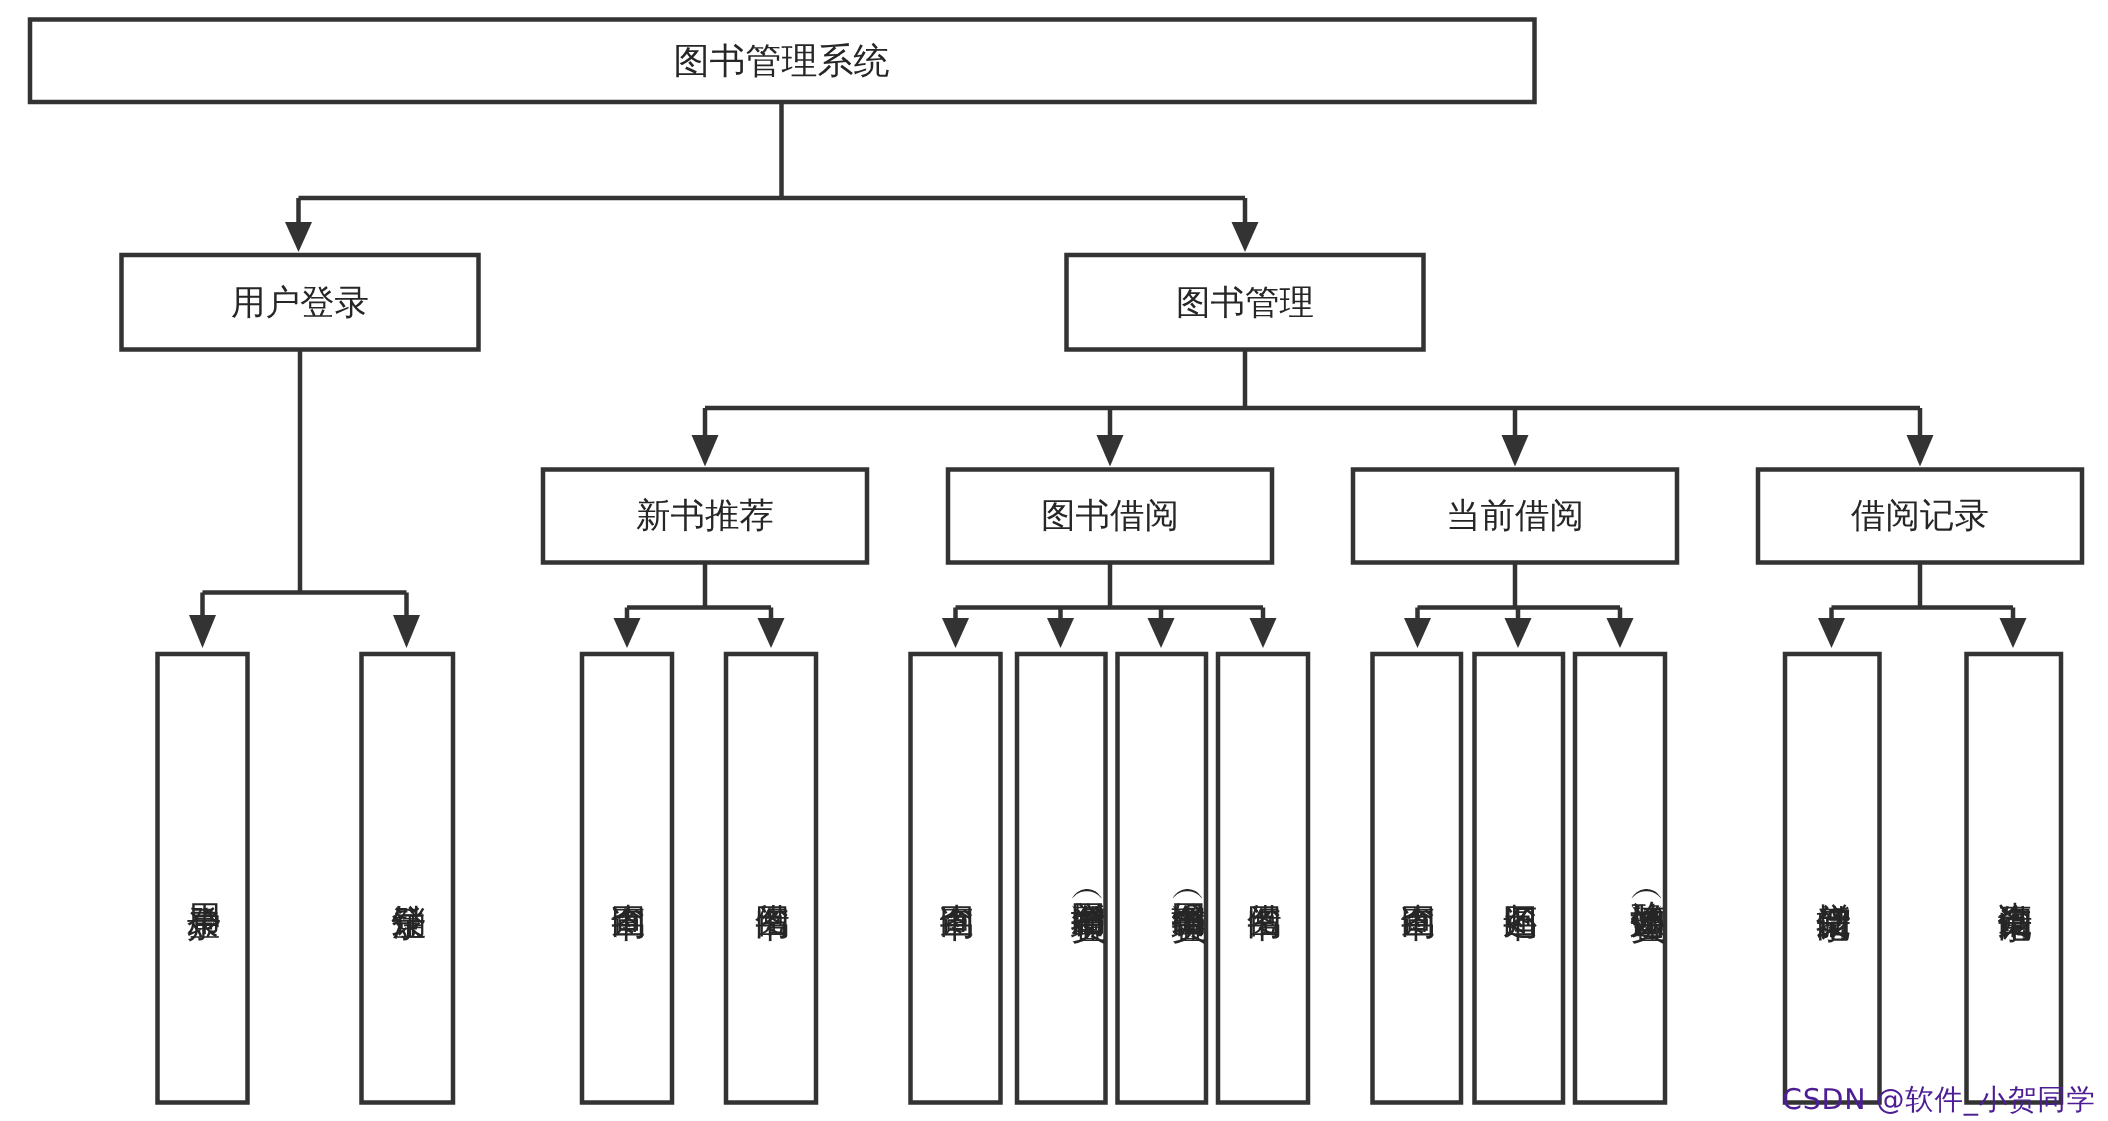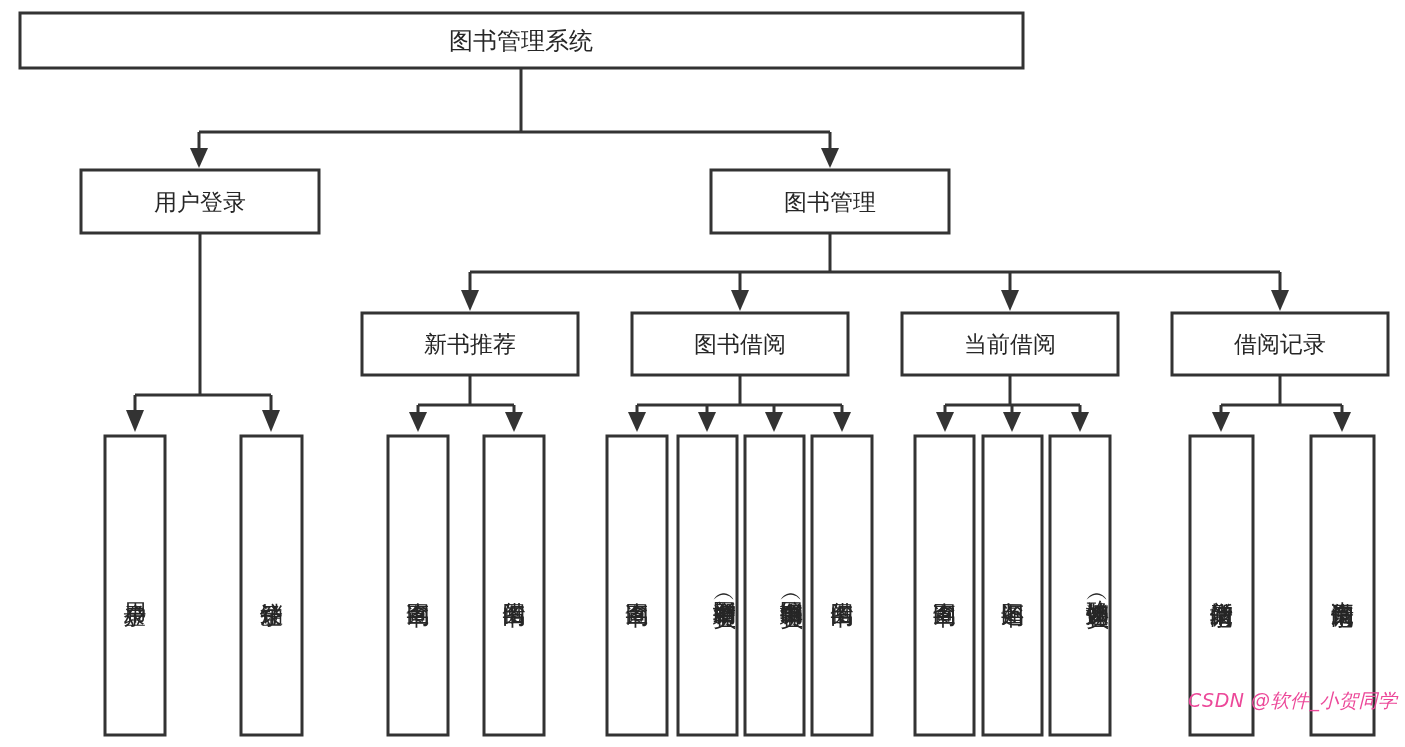--- a/index.html
+++ b/index.html
@@ -64,27 +64,26 @@
     letter-spacing: 1px;
     display: flex;
     align-items: center;
     justify-content: center;
     white-space: nowrap;
     pointer-events: none;
   }
   .watermark {
     position: absolute;
     left: 1188px;
-    top: 688px;
+    top: 720px;
     font-family: "DejaVu Sans", "Liberation Sans", sans-serif;
     font-size: 19px;
-    color: #ec4899;
+    color: #4c1d95;
     white-space: nowrap;
     letter-spacing: 0.5px;
-    font-style: italic;
   }
 </style>
 </head>
 <body>
 
 <div id="diagram-root">
 
   <svg class="diagram-canvas" viewBox="0 0 1405 747" xmlns="http://www.w3.org/2000/svg">
 
     <g>

